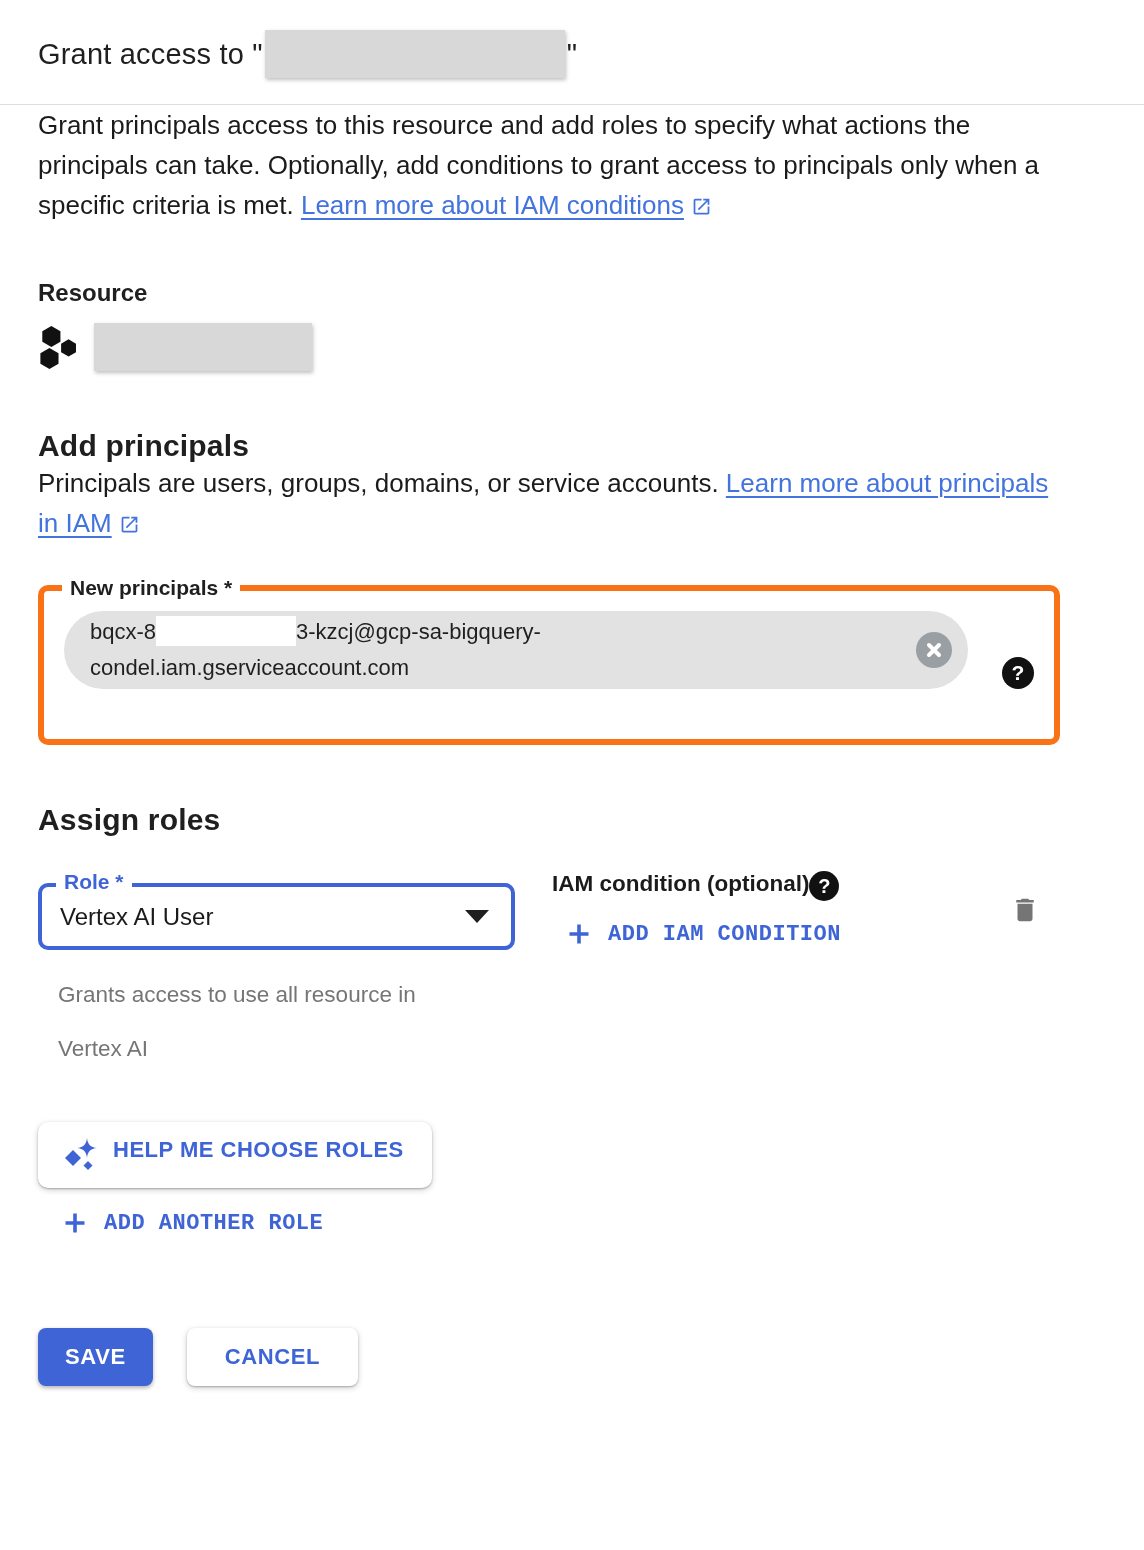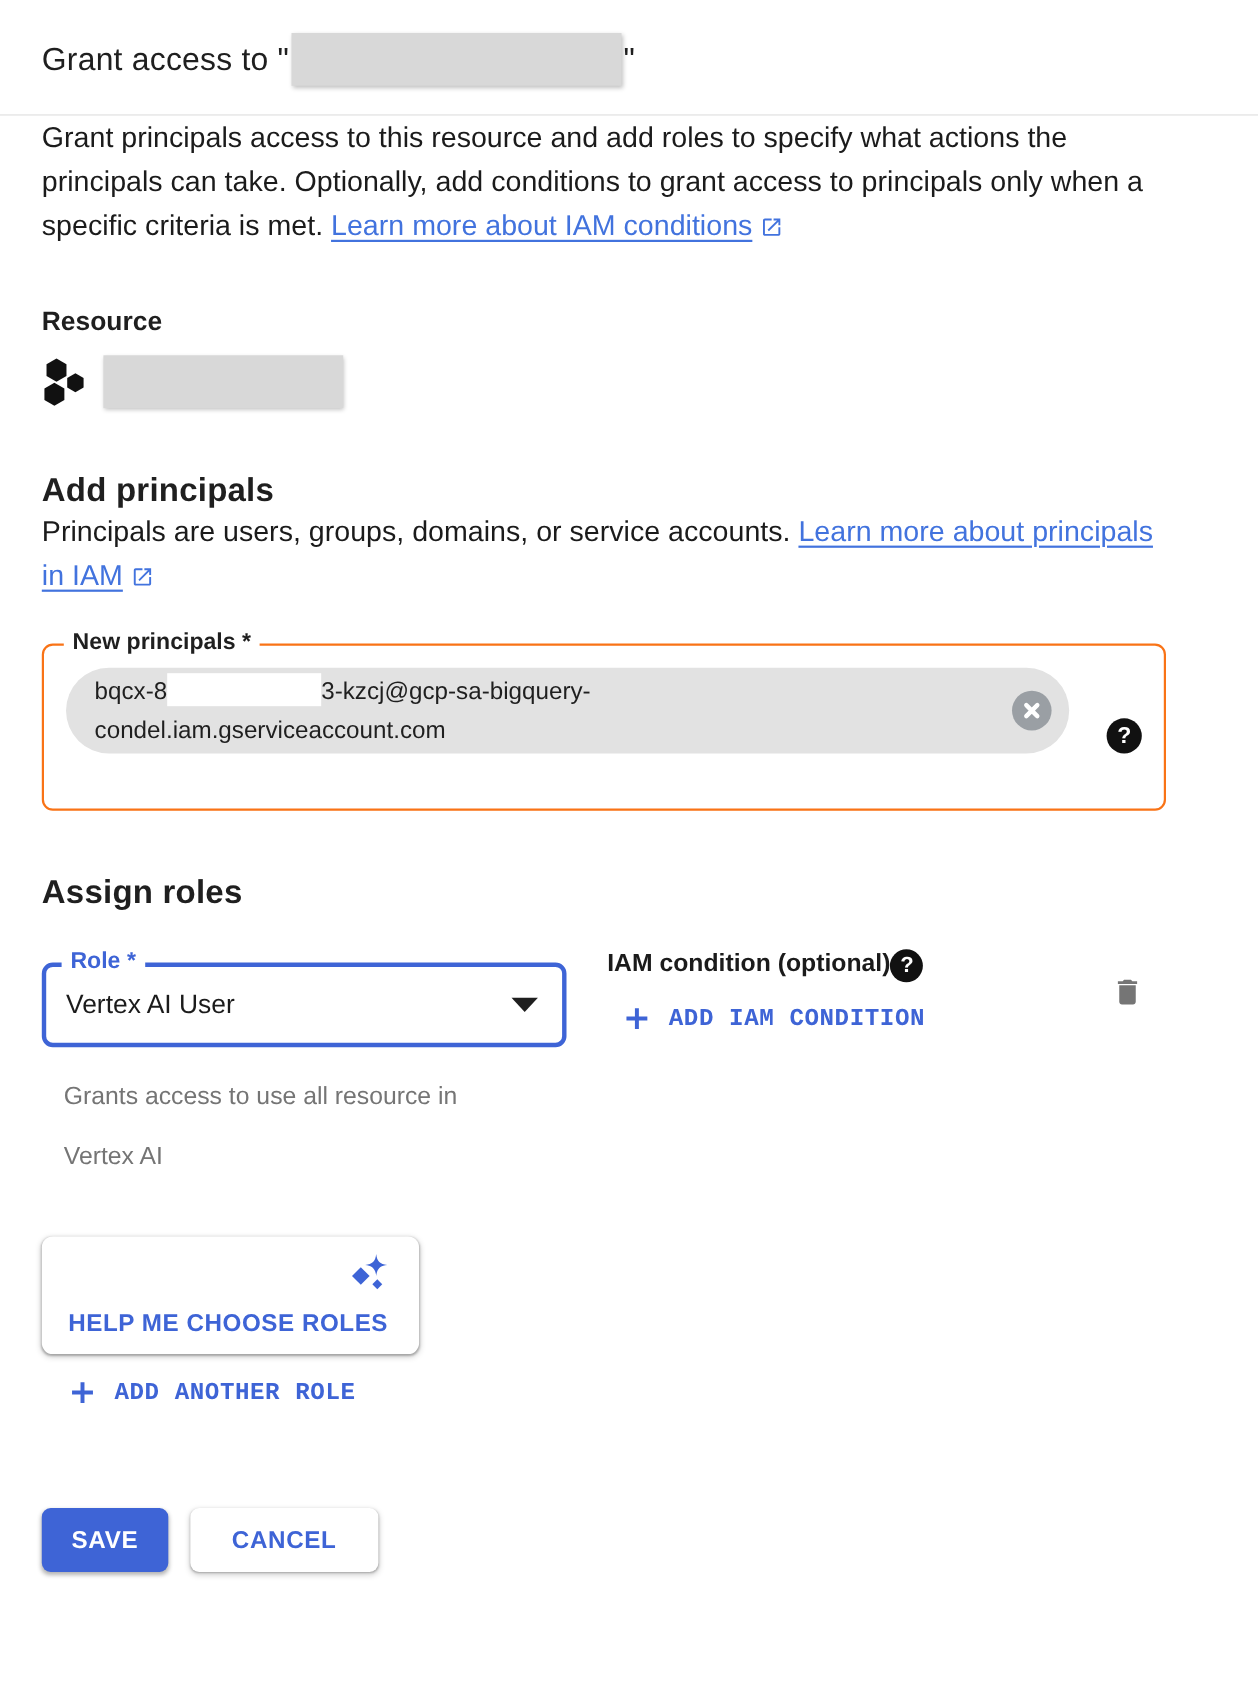--- a/index.html
+++ b/index.html
@@ -34,21 +34,21 @@
 
   .resource-heading{font-size:24px;font-weight:700;margin:54px 0 0;}
   .resource-row{display:flex;align-items:center;gap:14px;margin-top:16px;}
   .hex-icon{width:42px;height:46px;flex:none;}
   .resource-redact{width:218px;height:48px;}
 
   .section-heading{font-size:30px;font-weight:700;margin:58px 0 0;letter-spacing:.2px;}
   .after-heading{margin-top:24px;}
 
   .outline-box{
-    margin-top:42px;border:2px solid #f97316;border-radius:10px;position:relative;
+    margin-top:42px;border:6px solid #f97316;border-radius:10px;position:relative;
     padding:20px 20px 50px 20px;max-width:1022px;
   }
   .box-label{
     position:absolute;top:-15px;left:18px;background:#fff;padding:0 8px;
     font-size:21px;font-weight:700;color:#1f1f1f;
   }
   .chip-row{display:flex;align-items:flex-end;gap:34px;}
   .chip{
     display:flex;align-items:center;background:#e2e2e2;border-radius:40px;
     padding:3px 16px 3px 26px;width:913px;max-width:100%;
@@ -63,21 +63,21 @@
     width:32px;height:32px;border-radius:50%;background:#111;color:#fff;flex:none;
     display:inline-flex;align-items:center;justify-content:center;
     font-size:21px;font-weight:700;margin-top:14px;cursor:pointer;
   }
   .help-dot.small{width:30px;height:30px;font-size:20px;margin-top:0;}
 
   .role-row{display:flex;align-items:flex-start;margin-top:46px;}
   .role-field{width:477px;flex:none;}
   .role-select{
     border:4px solid var(--accent-blue);border-radius:10px;position:relative;
-    height:77px;display:flex;align-items:center;justify-content:space-between;
+    height:67px;display:flex;align-items:center;justify-content:space-between;
     padding:0 22px 0 18px;cursor:pointer;
   }
   .role-label{
     position:absolute;top:-17px;left:14px;background:#fff;padding:0 8px;
     color:var(--accent-blue);font-weight:700;font-size:21px;
   }
   .role-value{font-size:24px;color:#1b1b1b;}
   .caret{width:0;height:0;border-left:12px solid transparent;border-right:12px solid transparent;border-top:13px solid #1f1f1f;}
   .role-help{color:var(--muted);font-size:22.5px;line-height:54px;margin-top:18px;max-width:400px;padding-left:20px;}
 
@@ -86,28 +86,28 @@
   .text-btn{
     display:flex;align-items:center;gap:16px;color:var(--accent-blue);
     font-weight:700;font-size:22px;letter-spacing:.5px;font-family:Liberation Mono, monospace;
   }
   .add-iam{margin-top:20px;margin-left:14px;}
   .plus-icon{width:26px;height:26px;stroke:currentColor;flex:none;}
   .trash-btn{margin-left:auto;margin-right:66px;margin-top:11px;}
   .trash-btn svg{width:30px;height:32px;fill:var(--muted);}
 
   .choose-btn{
-    display:inline-flex;align-items:flex-end;gap:15px;margin-top:46px;
+    display:inline-flex;align-items:flex-start;gap:15px;margin-top:46px;
     background:#fff;border-radius:10px;padding:15px 28px 15px 24px;
     box-shadow:0 1px 2px rgba(0,0,0,.25),0 2px 6px rgba(0,0,0,.18);
-    color:var(--accent-blue);font-weight:700;font-size:22px;letter-spacing:.5px;flex-direction:column;
+    color:var(--accent-blue);font-weight:700;font-size:22px;letter-spacing:.5px;
   }
   .spark-icon{width:36px;height:36px;fill:currentColor;flex:none;}
   .add-role-wrap{margin-top:22px;margin-left:24px;}
-  .actions{display:flex;align-items:center;gap:20px;margin-top:92px;}
+  .actions{display:flex;align-items:center;gap:34px;margin-top:92px;}
   .save-btn{
     background:var(--accent-blue);color:#fff;border-radius:8px;padding:16px 27px;
     font-size:22px;font-weight:700;letter-spacing:.6px;
     box-shadow:0 2px 4px rgba(0,0,0,.3);
   }
   .cancel-btn{
     background:#fff;color:var(--accent-blue);border-radius:8px;padding:16px 38px;
     font-size:22px;font-weight:700;letter-spacing:.6px;
     box-shadow:0 1px 2px rgba(0,0,0,.25),0 2px 6px rgba(0,0,0,.18);
   }

